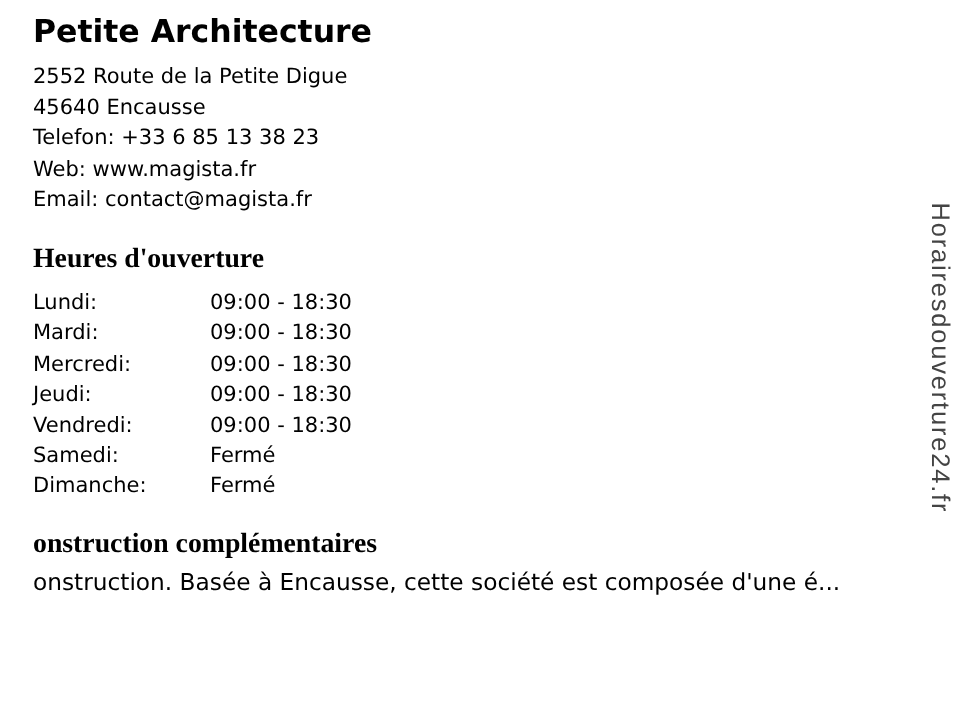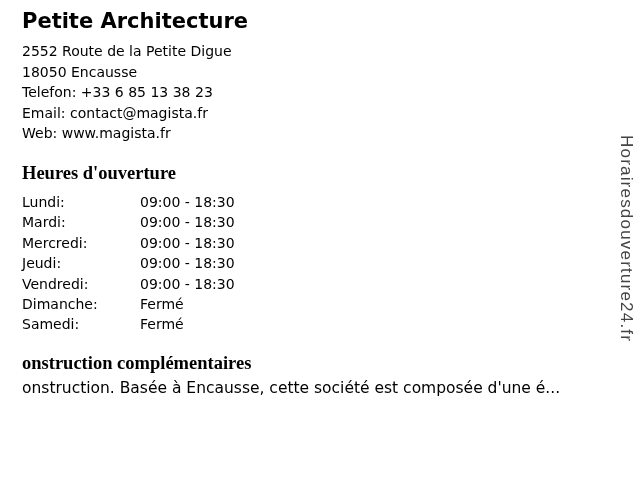--- a/index.html
+++ b/index.html
@@ -45,24 +45,24 @@
 </style>
 </head>
 <body>
 
 <div class="page">
 
   <h1 class="title">Petite Architecture</h1>
 
   <div class="contact">
     <div class="c-line">2552 Route de la Petite Digue</div>
-    <div class="c-line">18050 Encausse</div>
+    <div class="c-line">45640 Encausse</div>
     <div class="c-line">Telefon: +33 6 85 13 38 23</div>
+    <div class="c-line">Web: www.magista.fr</div>
     <div class="c-line">Email: contact@magista.fr</div>
-    <div class="c-line">Web: www.magista.fr</div>
   </div>
 
   <h2 class="heading hours-heading">Heures d'ouverture</h2>
 
   <div class="hours">
     <div class="hrow">
       <span class="day">Lundi:</span><span class="time">09:00 - 18:30</span>
     </div>
     <div class="hrow">
       <span class="day">Mardi:</span><span class="time">09:00 - 18:30</span>
@@ -70,24 +70,24 @@
     <div class="hrow">
       <span class="day">Mercredi:</span><span class="time">09:00 - 18:30</span>
     </div>
     <div class="hrow">
       <span class="day">Jeudi:</span><span class="time">09:00 - 18:30</span>
     </div>
     <div class="hrow">
       <span class="day">Vendredi:</span><span class="time">09:00 - 18:30</span>
     </div>
     <div class="hrow">
-      <span class="day">Dimanche:</span><span class="time">Fermé</span>
+      <span class="day">Samedi:</span><span class="time">Fermé</span>
     </div>
     <div class="hrow">
-      <span class="day">Samedi:</span><span class="time">Fermé</span>
+      <span class="day">Dimanche:</span><span class="time">Fermé</span>
     </div>
   </div>
 
   <h2 class="heading info-heading">onstruction complémentaires</h2>
 
   <div class="info-text">
     <div>onstruction. Basée à Encausse, cette société est composée d'une é...</div>
   </div>
 
   <div class="watermark">Horairesdouverture24.fr</div>

